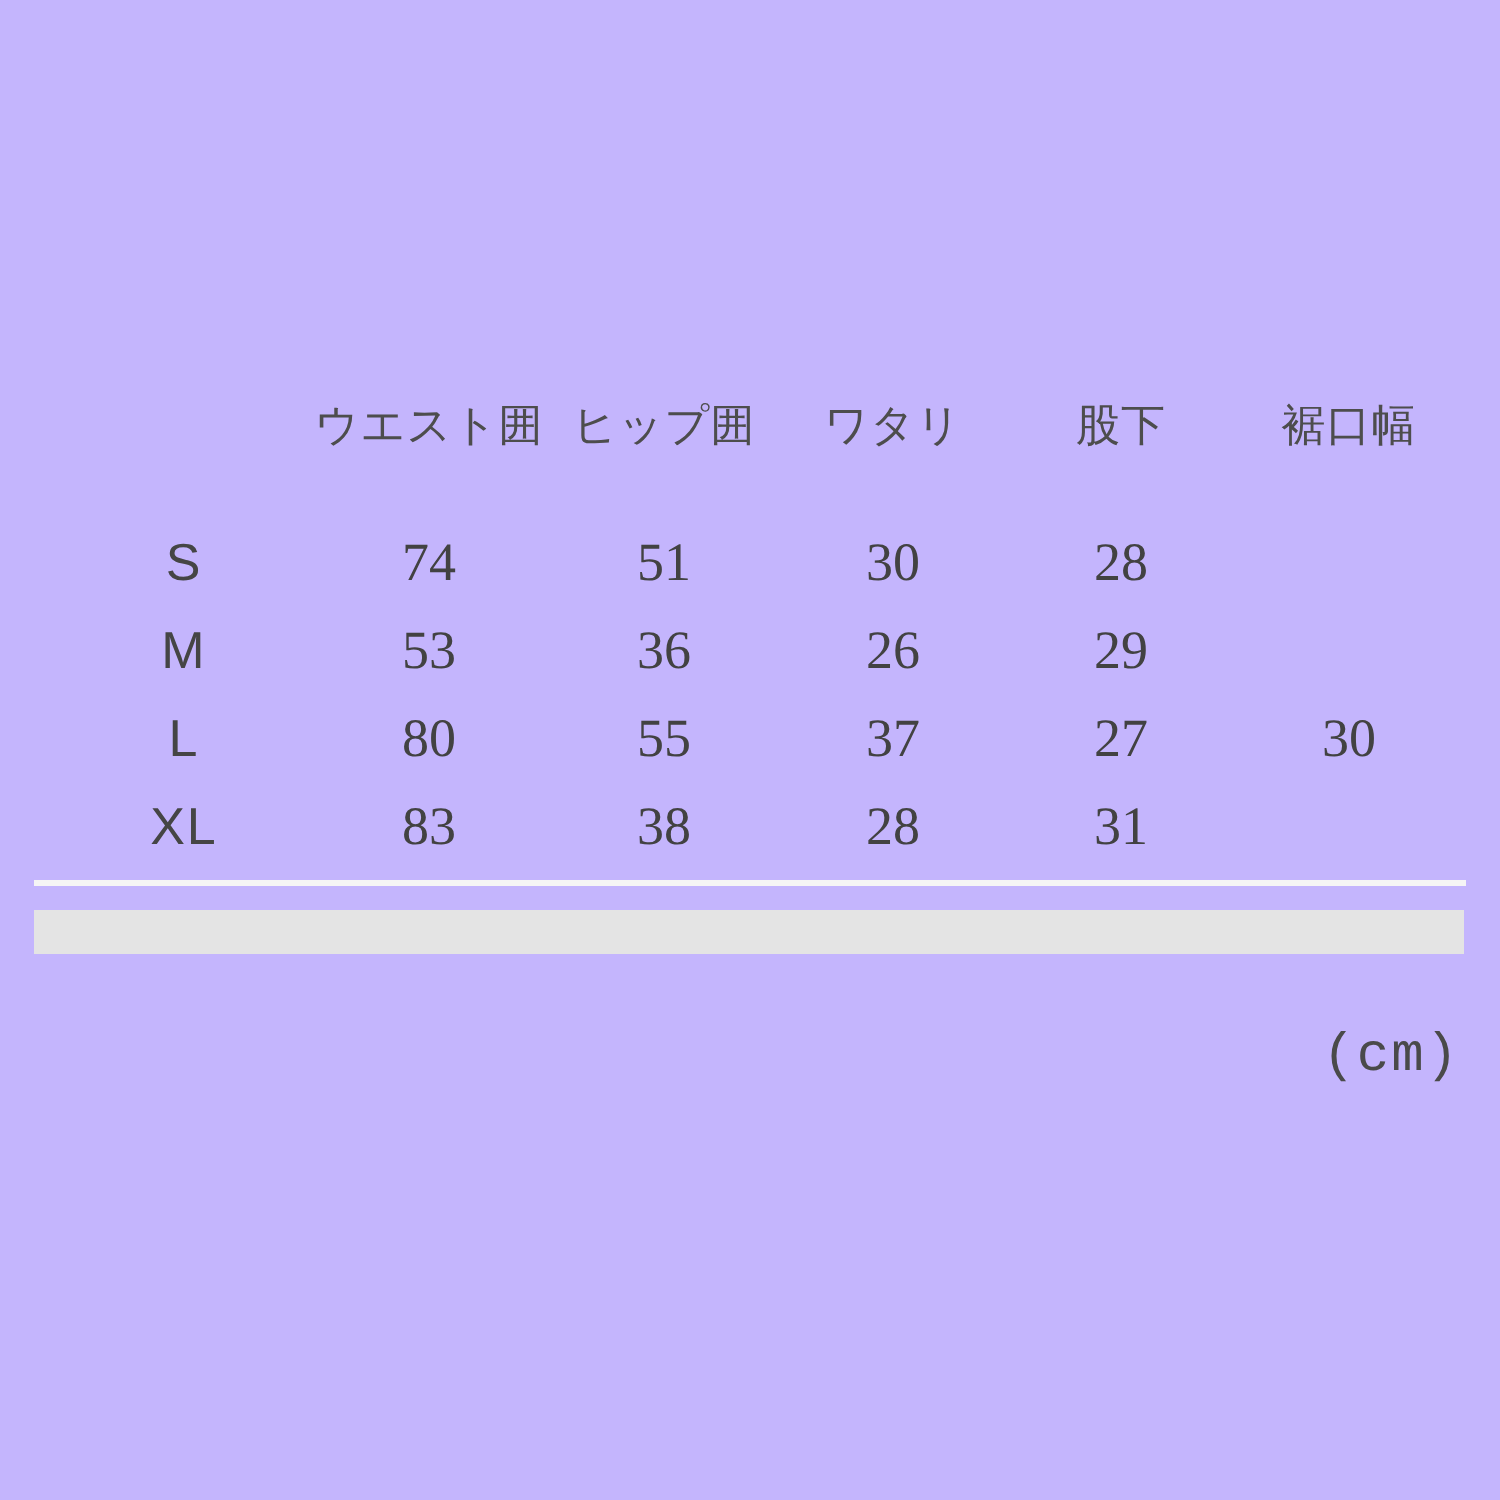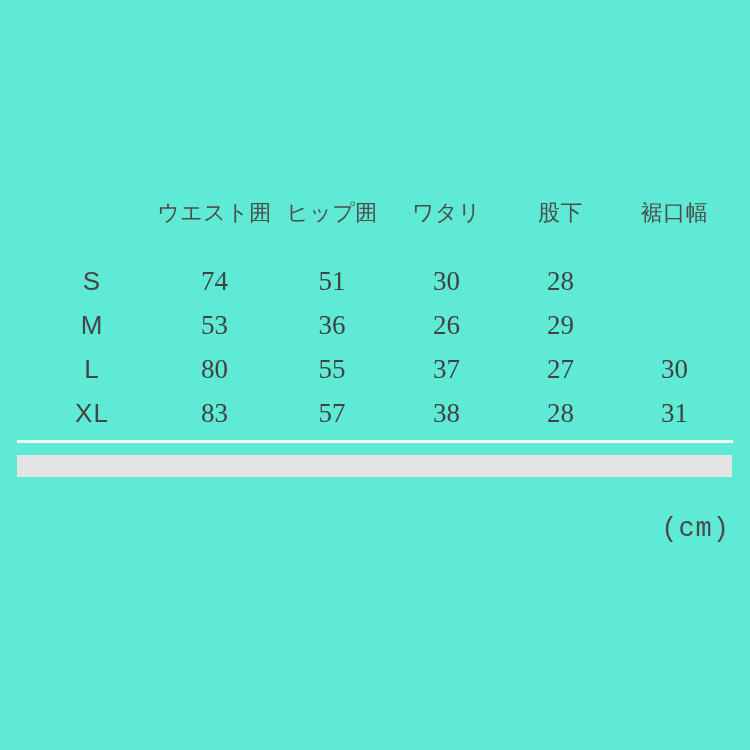--- a/index.html
+++ b/index.html
@@ -8,21 +8,21 @@
     width: 750px;
     height: 750px;
     background: #ffffff;
     font-family: "Liberation Sans", "DejaVu Sans", sans-serif;
     overflow: hidden;
   }
   .stage {
     position: relative;
     width: 750px;
     height: 750px;
-    background: #5eead4;
+    background: #c4b5fd;
   }
   .size-table {
     position: absolute;
     left: 30px;
     top: 191px;
   }
   .trow {
     display: grid;
     grid-template-columns: 124px 121px 114px 115px 113px 115px;
     height: 44px;
@@ -112,21 +112,20 @@
       <div class="cell value">80</div>
       <div class="cell value">55</div>
       <div class="cell value">37</div>
       <div class="cell value">27</div>
       <div class="cell value">30</div>
     </div>
 
     <div class="trow">
       <div class="cell sizelabel">XL</div>
       <div class="cell value">83</div>
-      <div class="cell value">57</div>
       <div class="cell value">38</div>
       <div class="cell value">28</div>
       <div class="cell value">31</div>
     </div>
 
   </div>
 
   <div class="faint-line"></div>
   <div class="divider-bar"></div>
 

